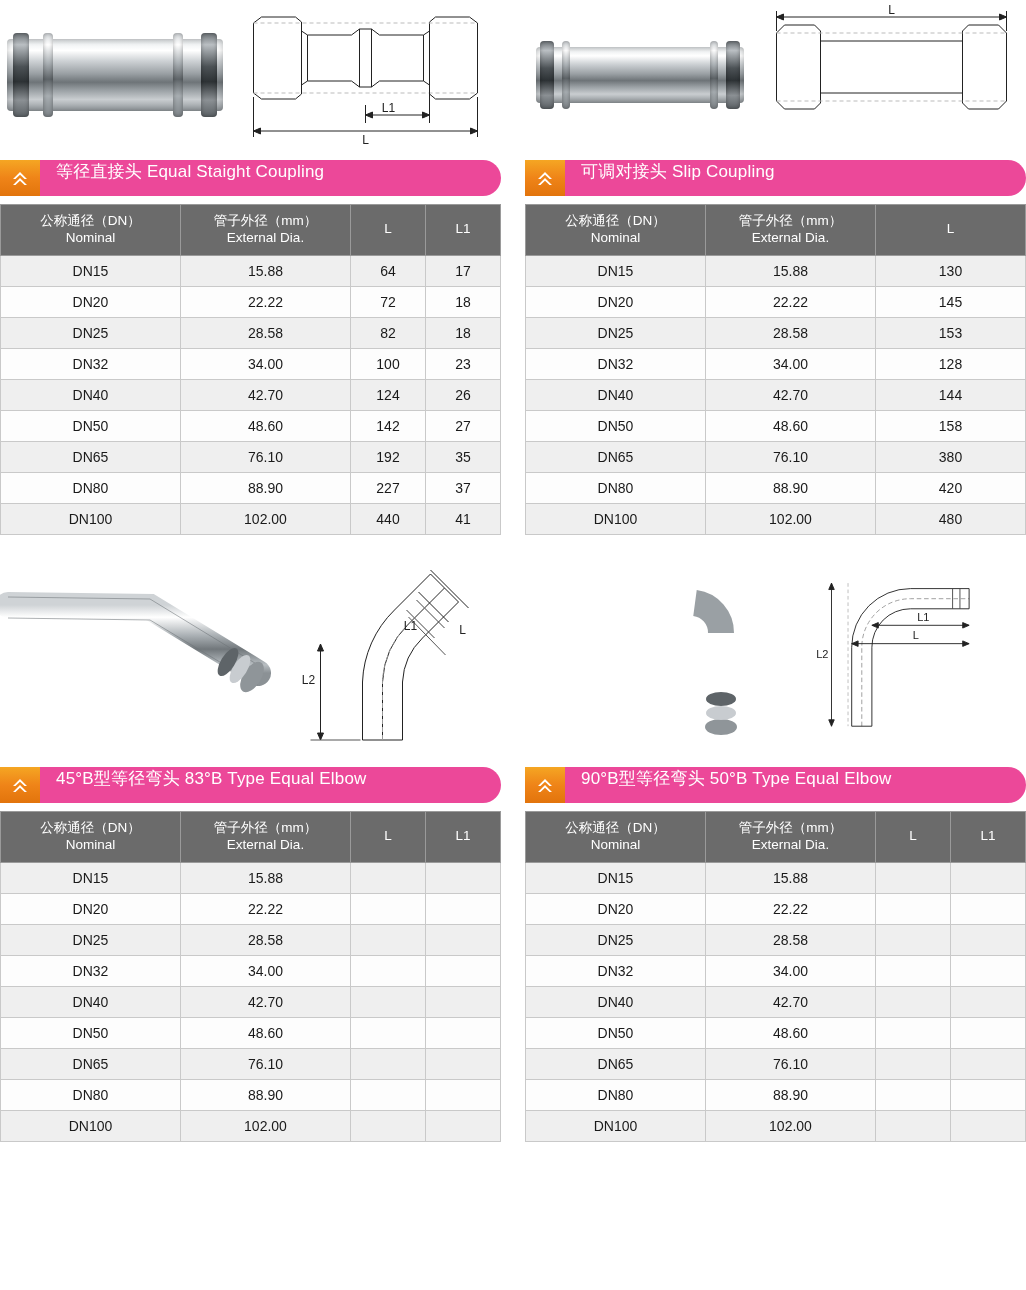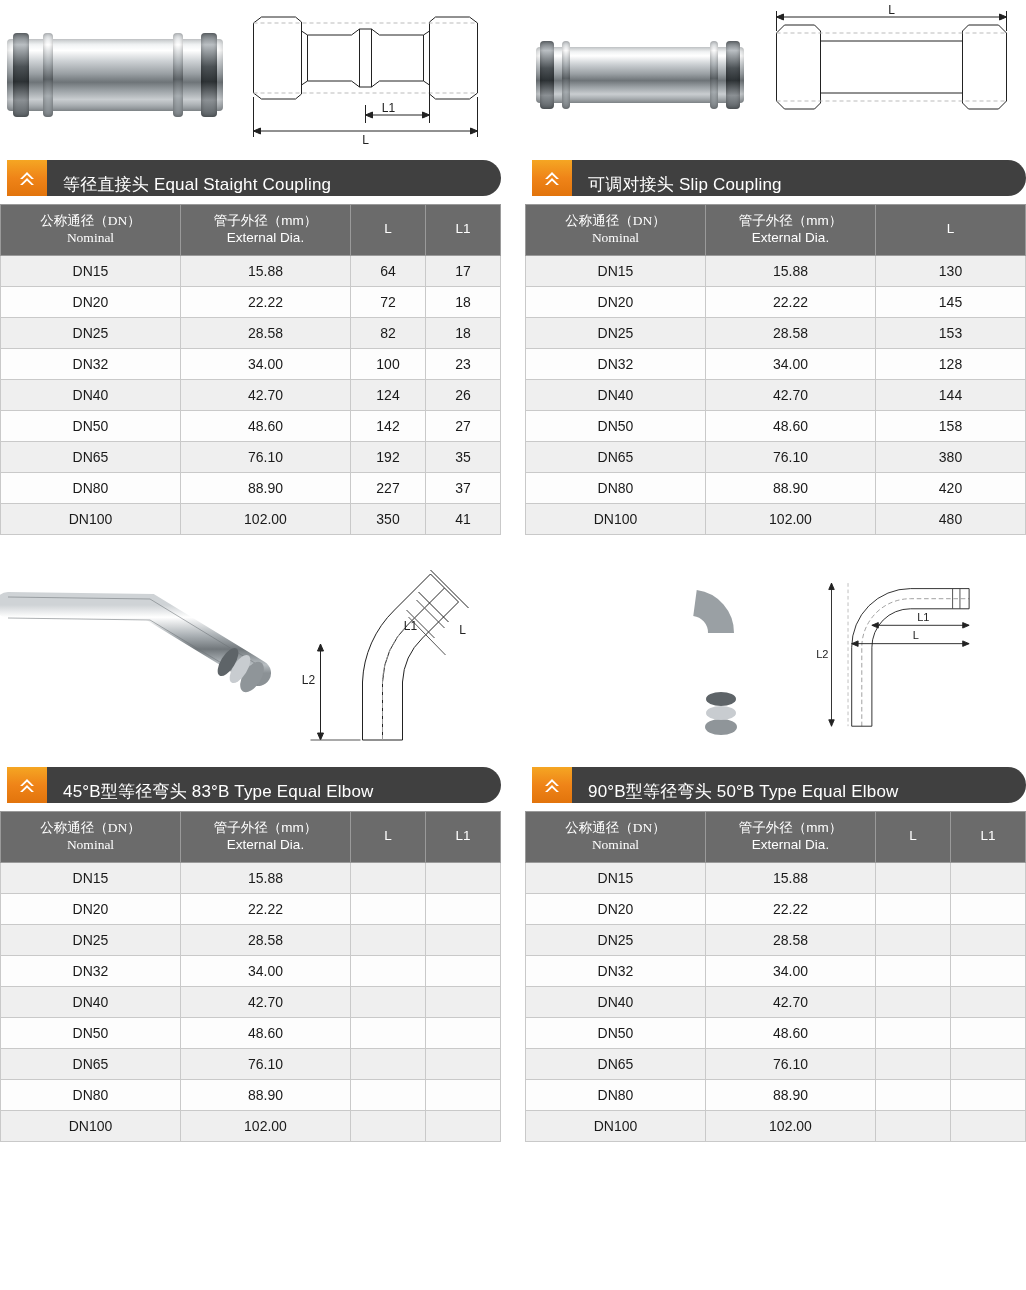--- a/index.html
+++ b/index.html
@@ -71,26 +71,25 @@
       #6a7074 0%, #babfc3 14%, #4c5256 40%, #2d3235 58%, #8b9094 80%, #5a6064 100%);
   }
 
   
   .tdraw { position: absolute; left: 0; top: 0; width: 100%; height: 100%; }
 
   
   .titlebar {
     position: relative;
     height: 36px;
-    background: #404040;
+    background: #ec4899;
     border-radius: 0 18px 18px 0;
     display: flex;
-    align-items: flex-end;
+    align-items: flex-start;
     margin-bottom: 8px;
-    margin-left: 7px;
   }
   .titlebar .chev {
     width: 40px; height: 36px;
     background: linear-gradient(180deg, #f5a623 0%, #ef8418 50%, #e2740c 100%);
     display: flex; align-items: center; justify-content: center;
     flex: 0 0 40px;
   }
   .titlebar .chev svg { display: block; }
   .titlebar .ttext {
     color: #ffffff;
@@ -119,21 +118,21 @@
   table.spec td {
     text-align: center;
     padding: 7px 2px;
     border: 1px solid #c9c9c9;
     color: #1a1a1a;
     font-size: 14px;
   }
   table.spec tbody tr:nth-child(odd)  td { background: #efefef; }
   table.spec tbody tr:nth-child(even) td { background: #fdfdfd; }
 
-  .cw-dn  { width: 36%; font-family: Liberation Serif, serif; }
+  .cw-dn  { width: 36%; }
   .cw-ext { width: 34%; }
   .cw-l   { width: 15%; }
   .cw-l1  { width: 15%; }
   .cw-l-wide { width: 30%; }
   .sp24 { height: 22px; }
   .sp12 { height: 10px; }
 
   .dimtxt { font-size: 12px; fill: #222; font-family: "Liberation Sans", sans-serif; }
 </style>
 </head>
@@ -285,21 +284,21 @@
             </tr>
           <tr>
               <td>DN80</td>
               <td>88.90</td>
               <td>227</td>
               <td>37</td>
             </tr>
           <tr>
               <td>DN100</td>
               <td>102.00</td>
-              <td>350</td>
+              <td>440</td>
               <td>41</td>
             </tr>
         </tbody>
       </table>
     </div>
 
     <div class="col">
       <div class="titlebar">
         <div class="chev">
           <svg width="22" height="22" viewBox="0 0 22 22">

